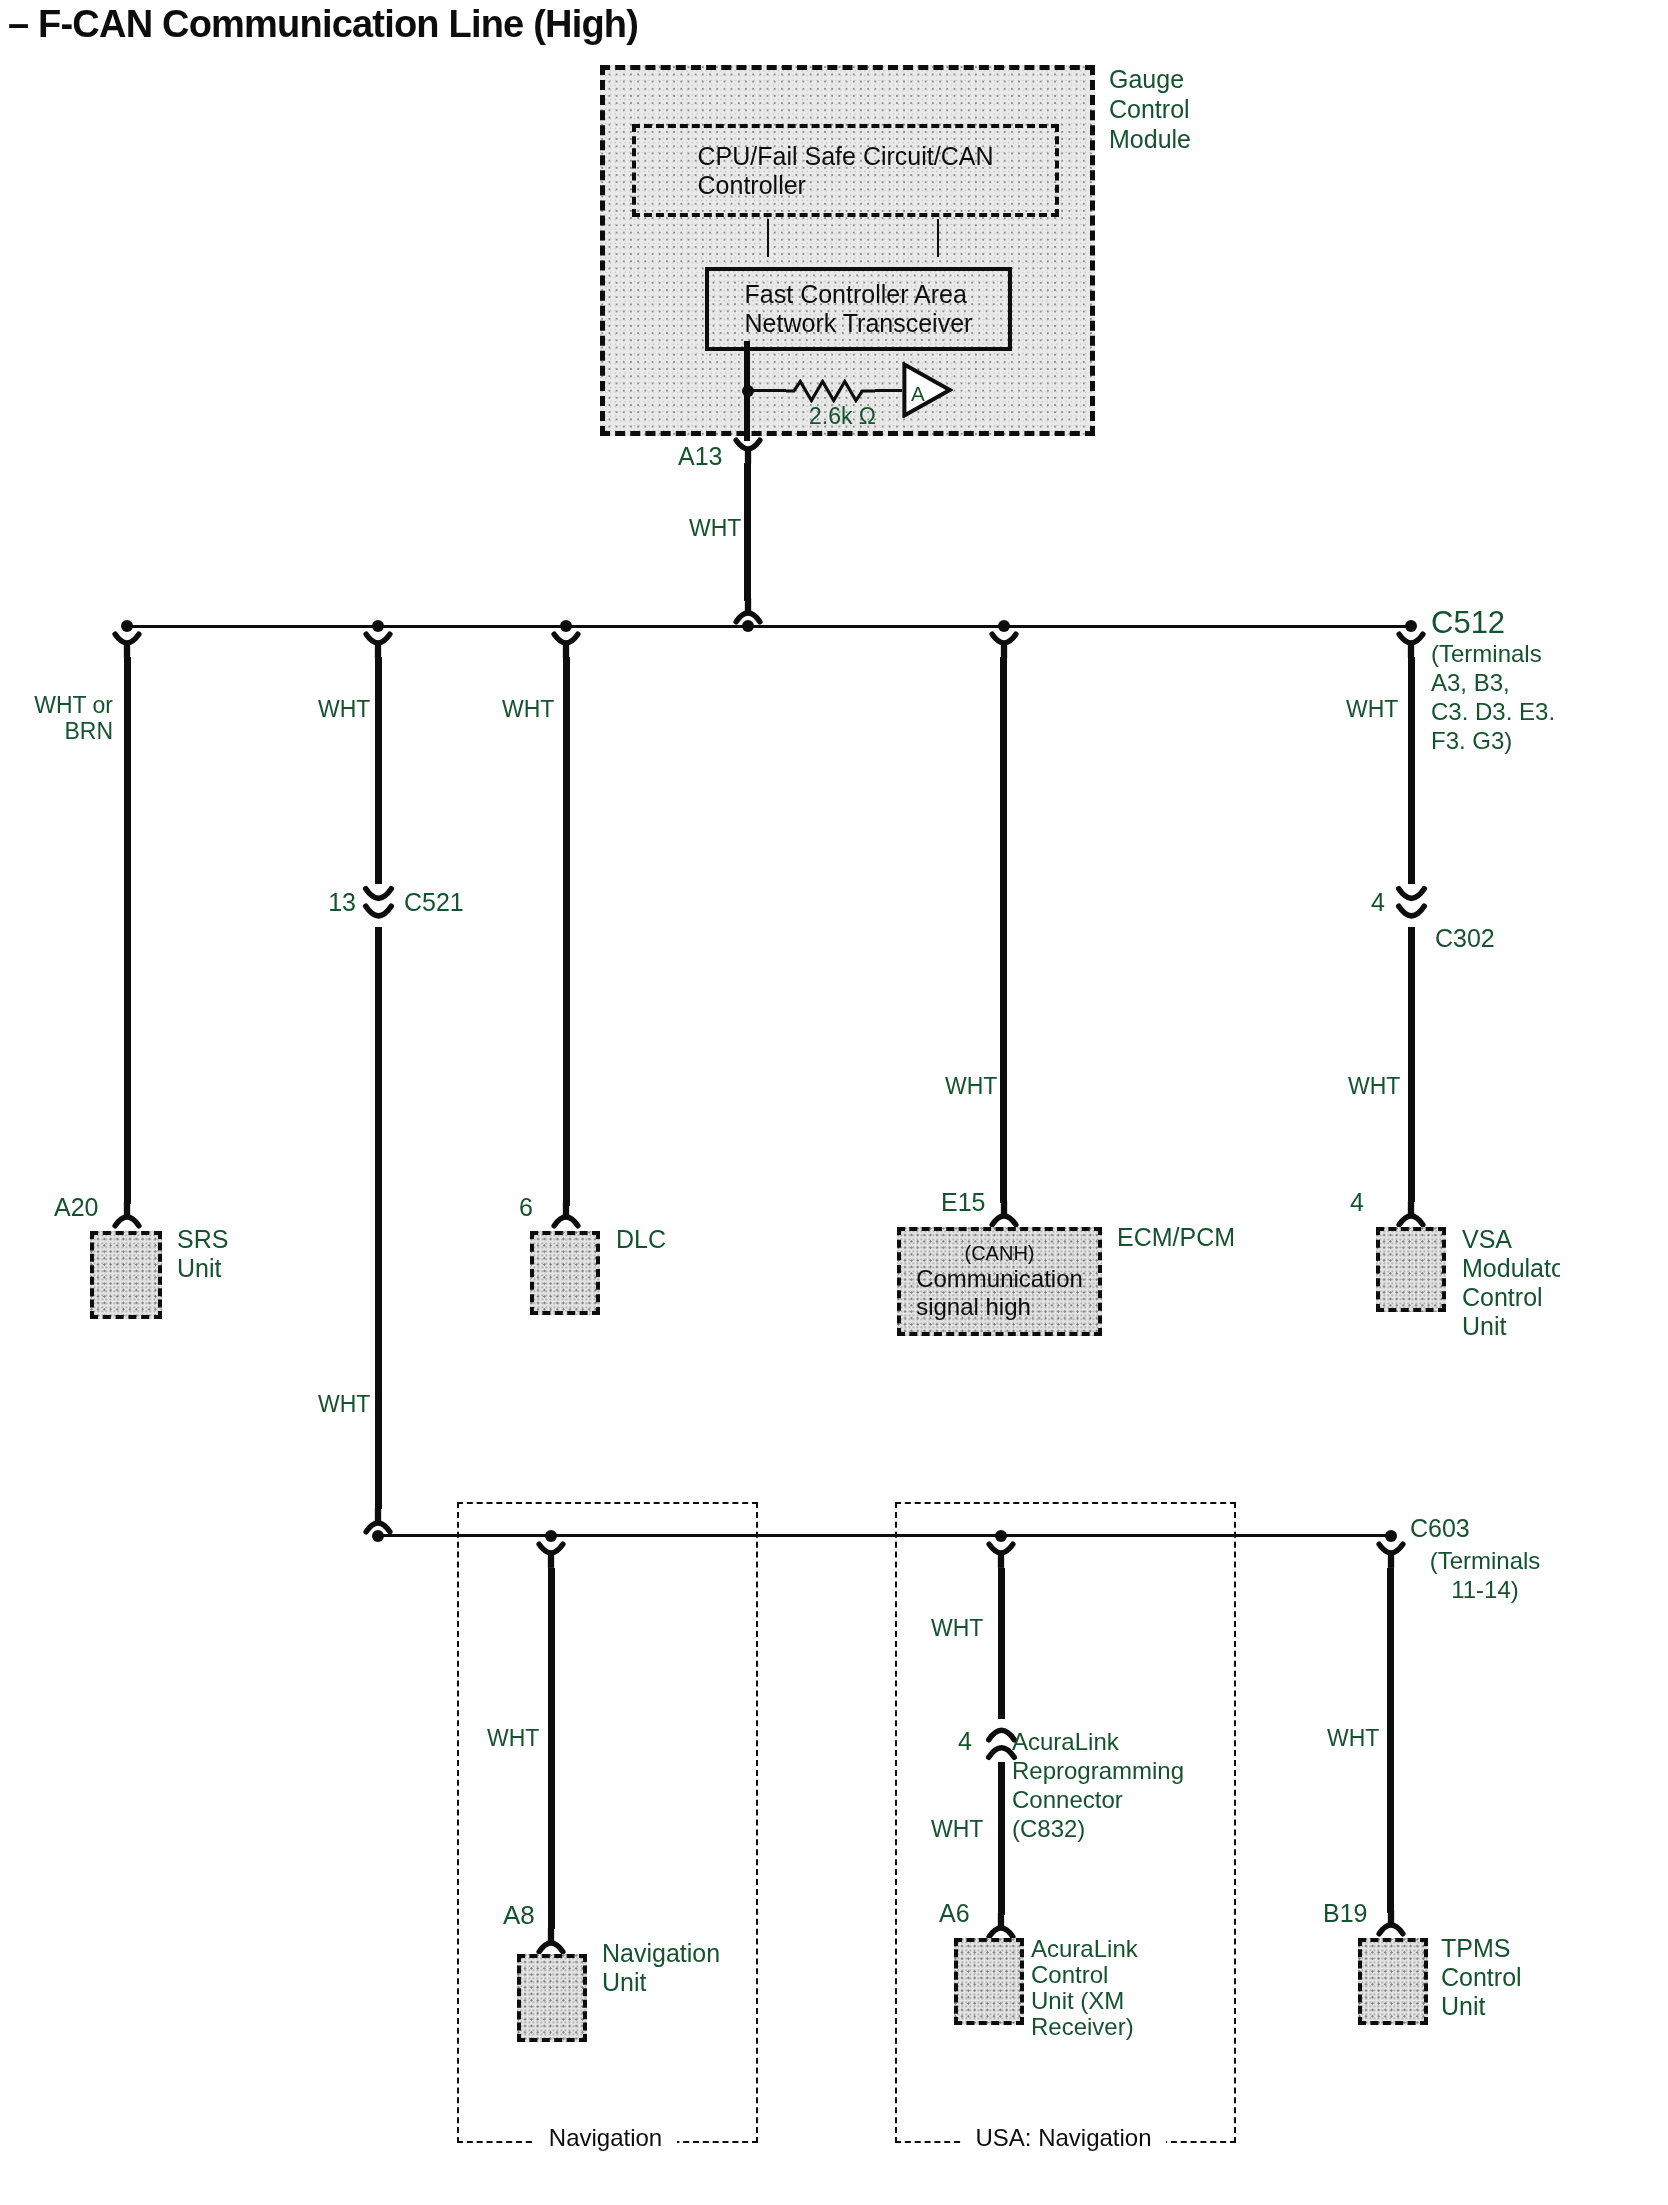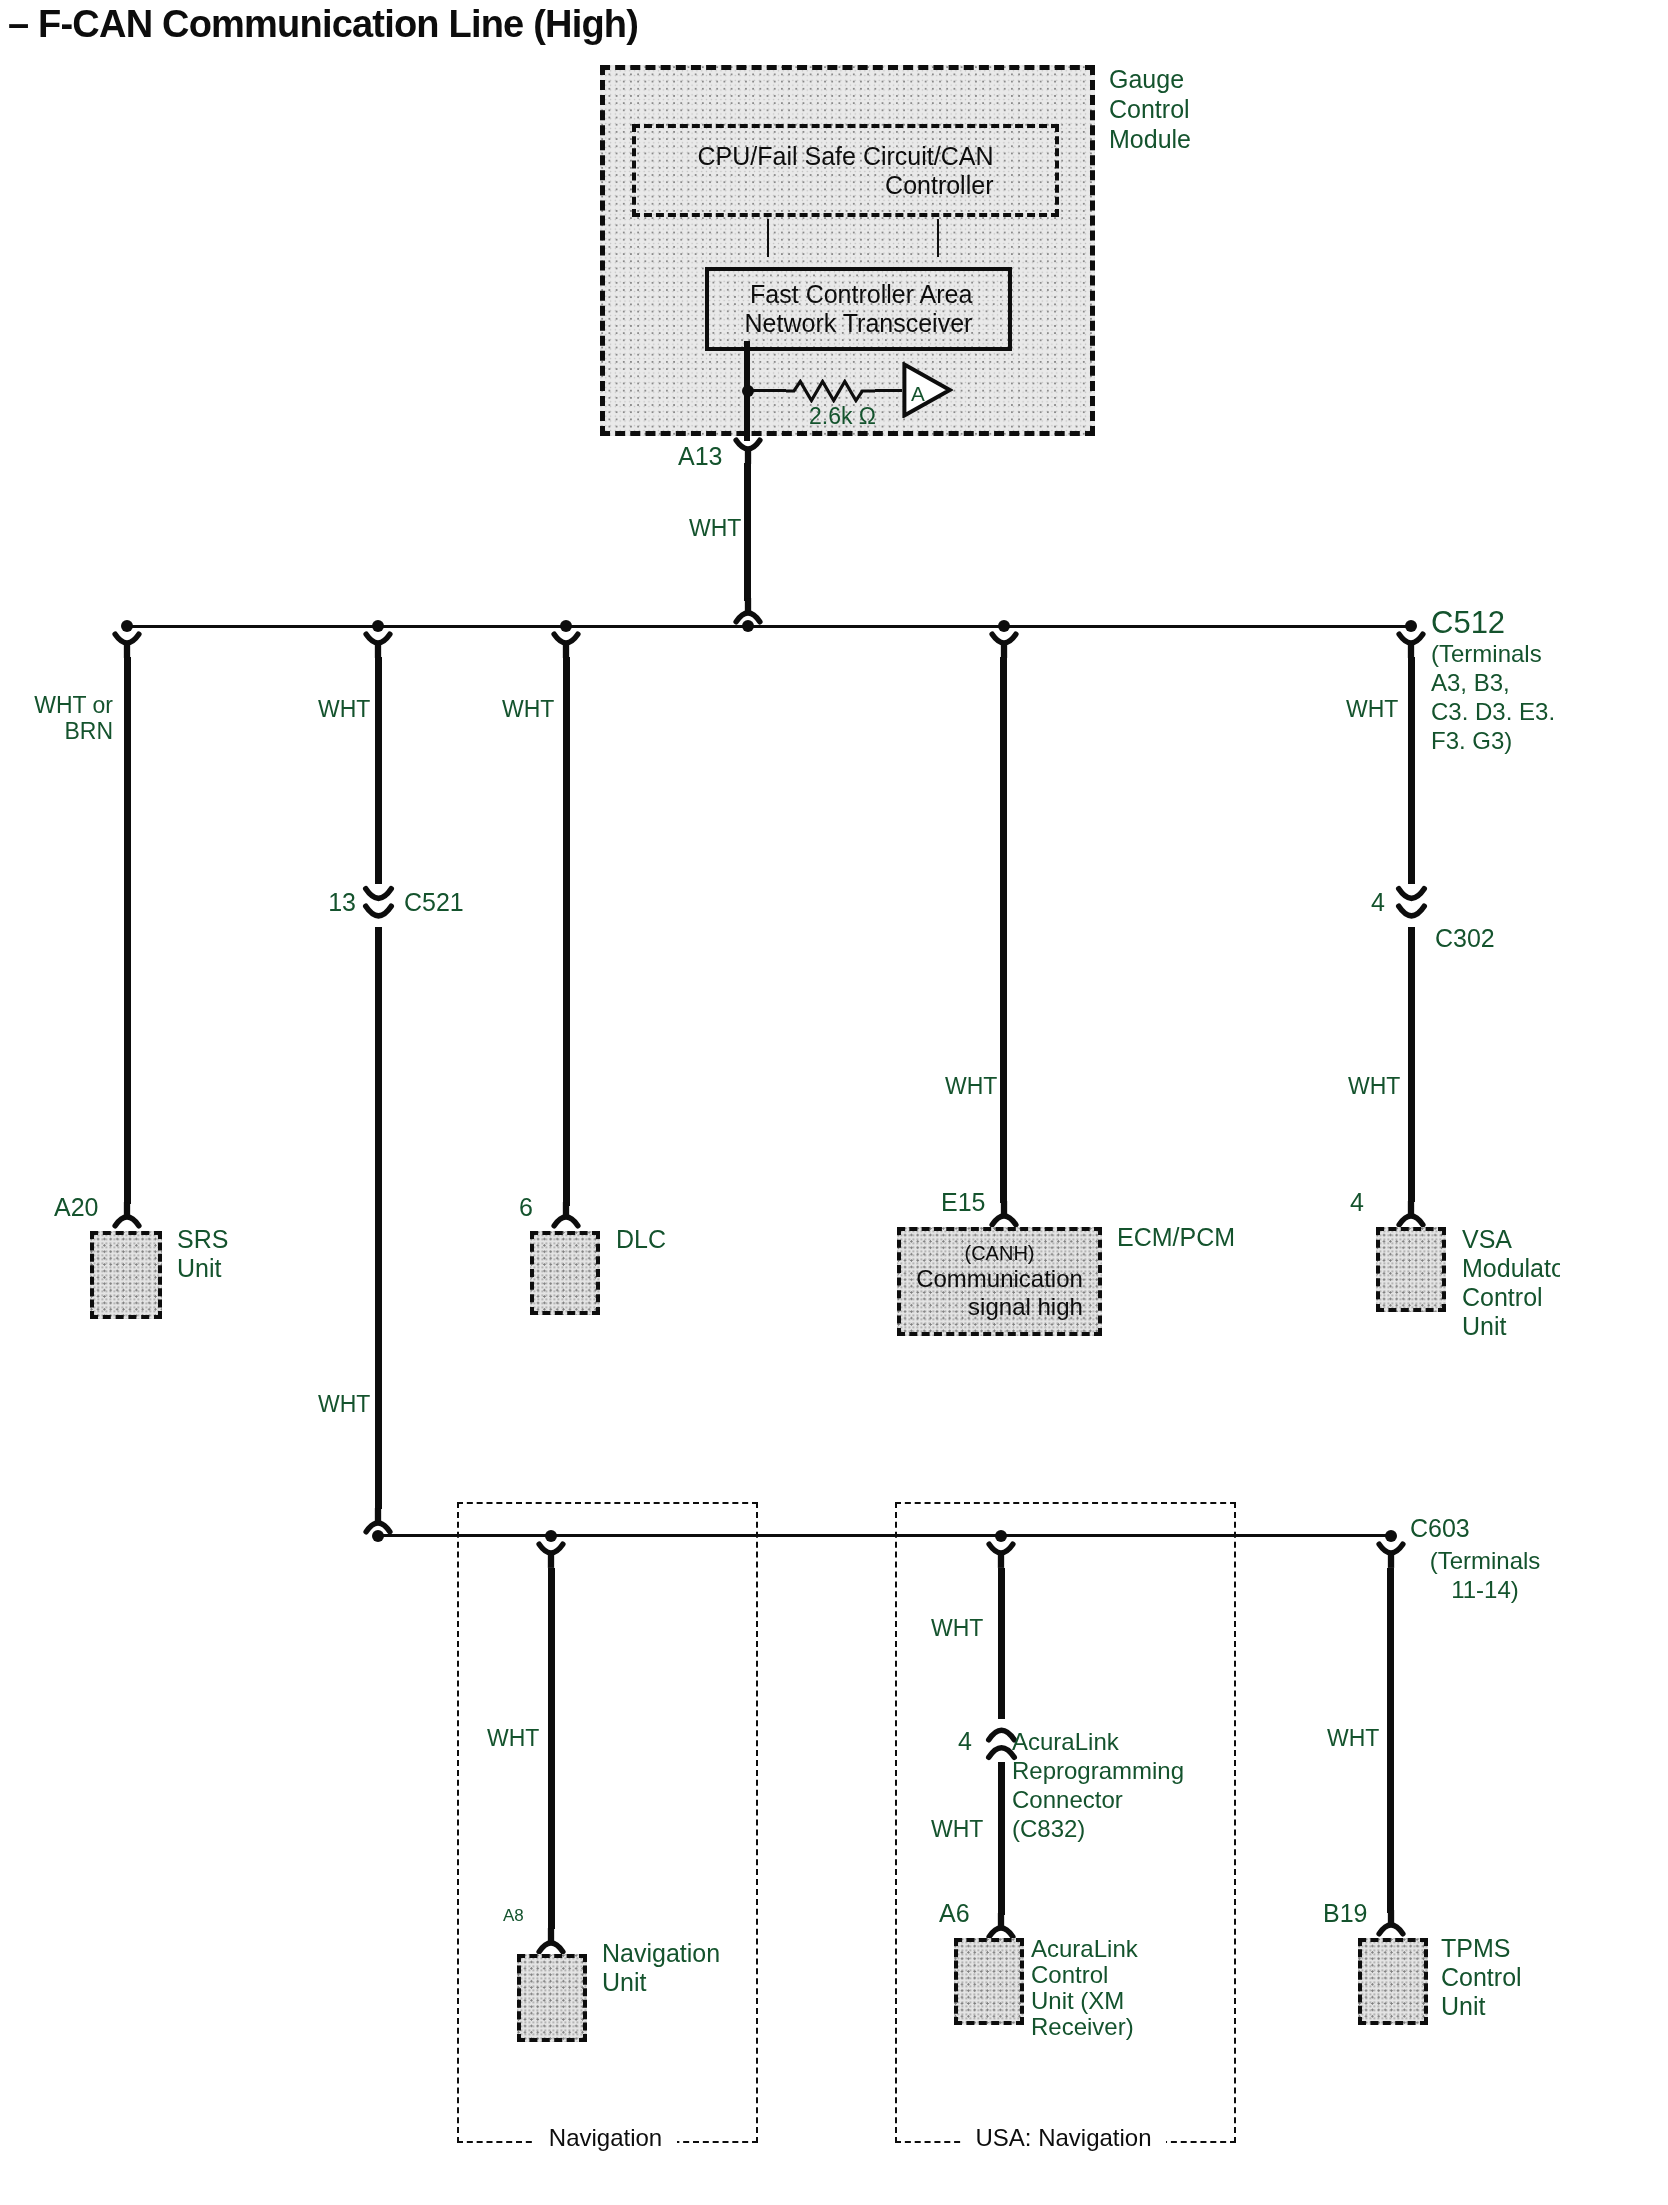--- a/index.html
+++ b/index.html
@@ -24,21 +24,21 @@
     background-image:
       radial-gradient(#7d7d7d 0.9px, transparent 1.1px),
       radial-gradient(#b5b5b5 0.8px, transparent 1px);
     background-size:6.4px 6.4px,4px 4px;
     background-position:0.8px 0.8px,2.4px 2.4px;
   }
   .dashbox-heavy{border:5.6px dashed #0d0d0d;}
   .dashbox{border:4.8px dashed #0d0d0d;}
   .solidbox{border:4px solid #0d0d0d;}
   .frame{border:2.4px dashed #0d0d0d;}
-  .ctr{display:flex;flex-direction:column;align-items:center;justify-content:center;text-align:right;}
+  .ctr{display:flex;flex-direction:column;align-items:center;justify-content:center;text-align:left;}
   .title{position:absolute;left:8px;top:3.2px;font-size:38px;font-weight:bold;letter-spacing:-0.8px;white-space:nowrap;}
   .framelabel{position:absolute;display:flex;justify-content:center;}
   .framelabel span{background:#fff;padding:0 14.3px;font-size:24px;line-height:32px;}
   svg{display:block;}
 </style>
 </head>
 <body>
 
 <div id="canvas">
 
@@ -224,21 +224,21 @@
       <path d="M4,4 Q19,26 34,4" fill="none" stroke="#0d0d0d" stroke-width="7" stroke-linecap="round"></path>
       <path d="M19,15 L19,34" stroke="#0d0d0d" stroke-width="8"></path>
     </svg>
 
   <div class="wire" style="left:548px;top:1568px;width:7.2px;height:361px;"></div>
   <div class="lbl" style="left:487px;top:1724px;font-size:23px;">WHT</div>
   <svg class="abs" style="left:536px;top:1928px;" width="30" height="27" viewBox="0 0 38 34">
       <path d="M4,30 Q19,8 34,30" fill="none" stroke="#0d0d0d" stroke-width="7" stroke-linecap="round"></path>
       <path d="M19,19 L19,0" stroke="#0d0d0d" stroke-width="8"></path>
     </svg>
-  <div class="lbl" style="left:503px;top:1901px;font-size:17px;">A8</div>
+  <div class="lbl" style="left:503px;top:1901px;font-size:26px;">A8</div>
   <div class="abs dashbox stipple2" style="left:517px;top:1954px;width:62px;height:80px;"></div>
   <div class="lbl" style="left:602px;top:1939px;font-size:25px;line-height:29px;">Navigation
 Unit</div>
 
   <div class="wire" style="left:998px;top:1568px;width:7.2px;height:151px;"></div>
   <div class="lbl" style="left:931px;top:1614px;font-size:23px;">WHT</div>
   <svg class="abs" style="left:984px;top:1719px;" width="35" height="43" viewBox="0 0 44 54">
     <path d="M6,26 Q22,2 38,26" fill="none" stroke="#0d0d0d" stroke-width="7" stroke-linecap="round"></path>
     <path d="M6,48 Q22,24 38,48" fill="none" stroke="#0d0d0d" stroke-width="7" stroke-linecap="round"></path>
   </svg>

